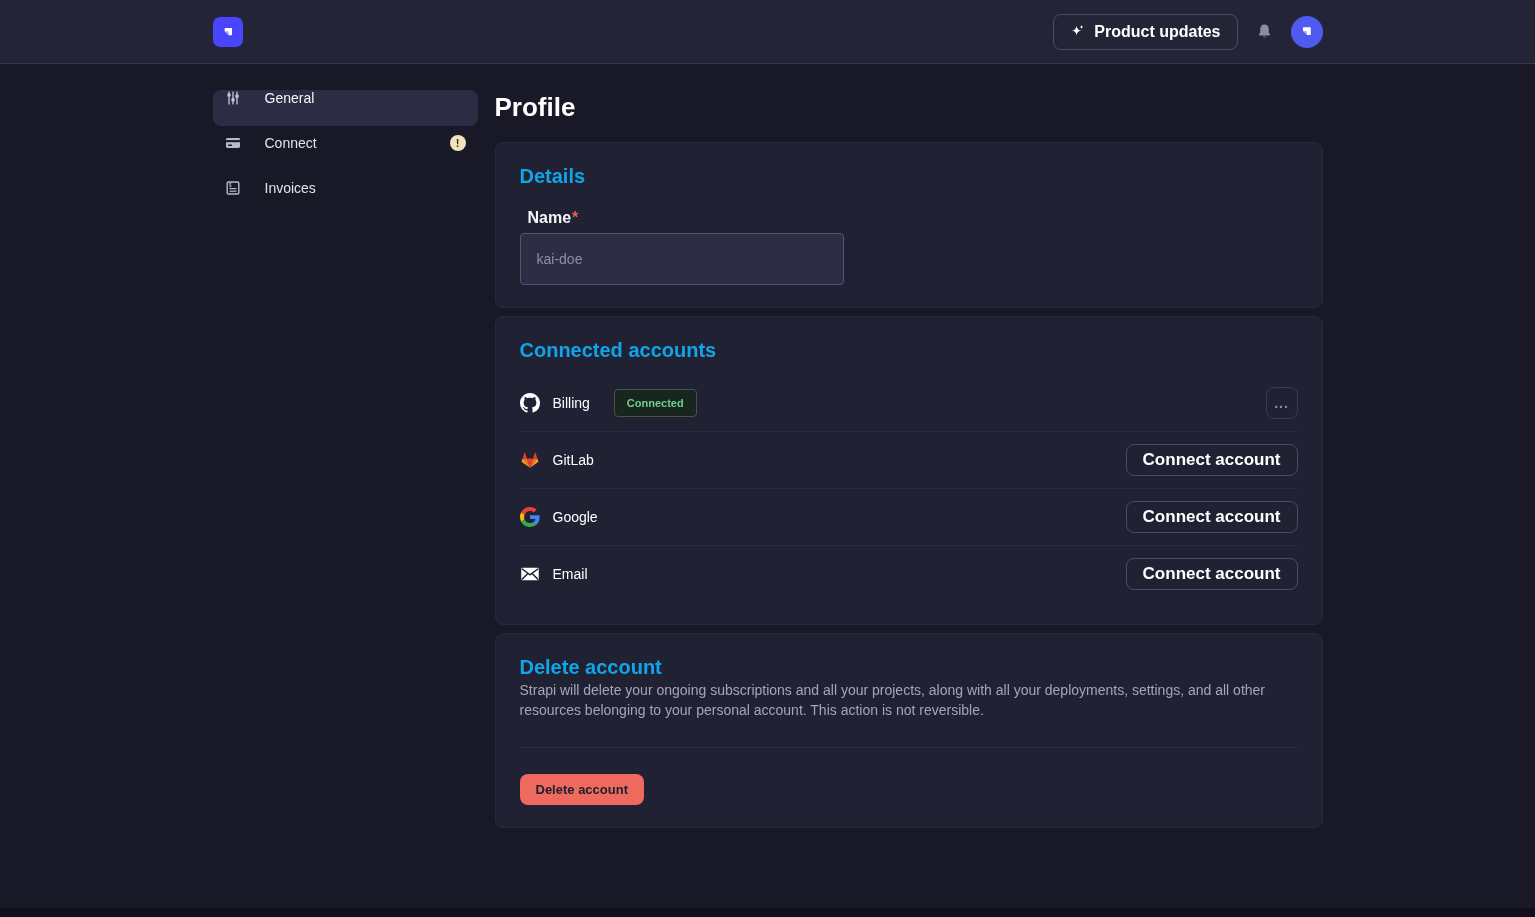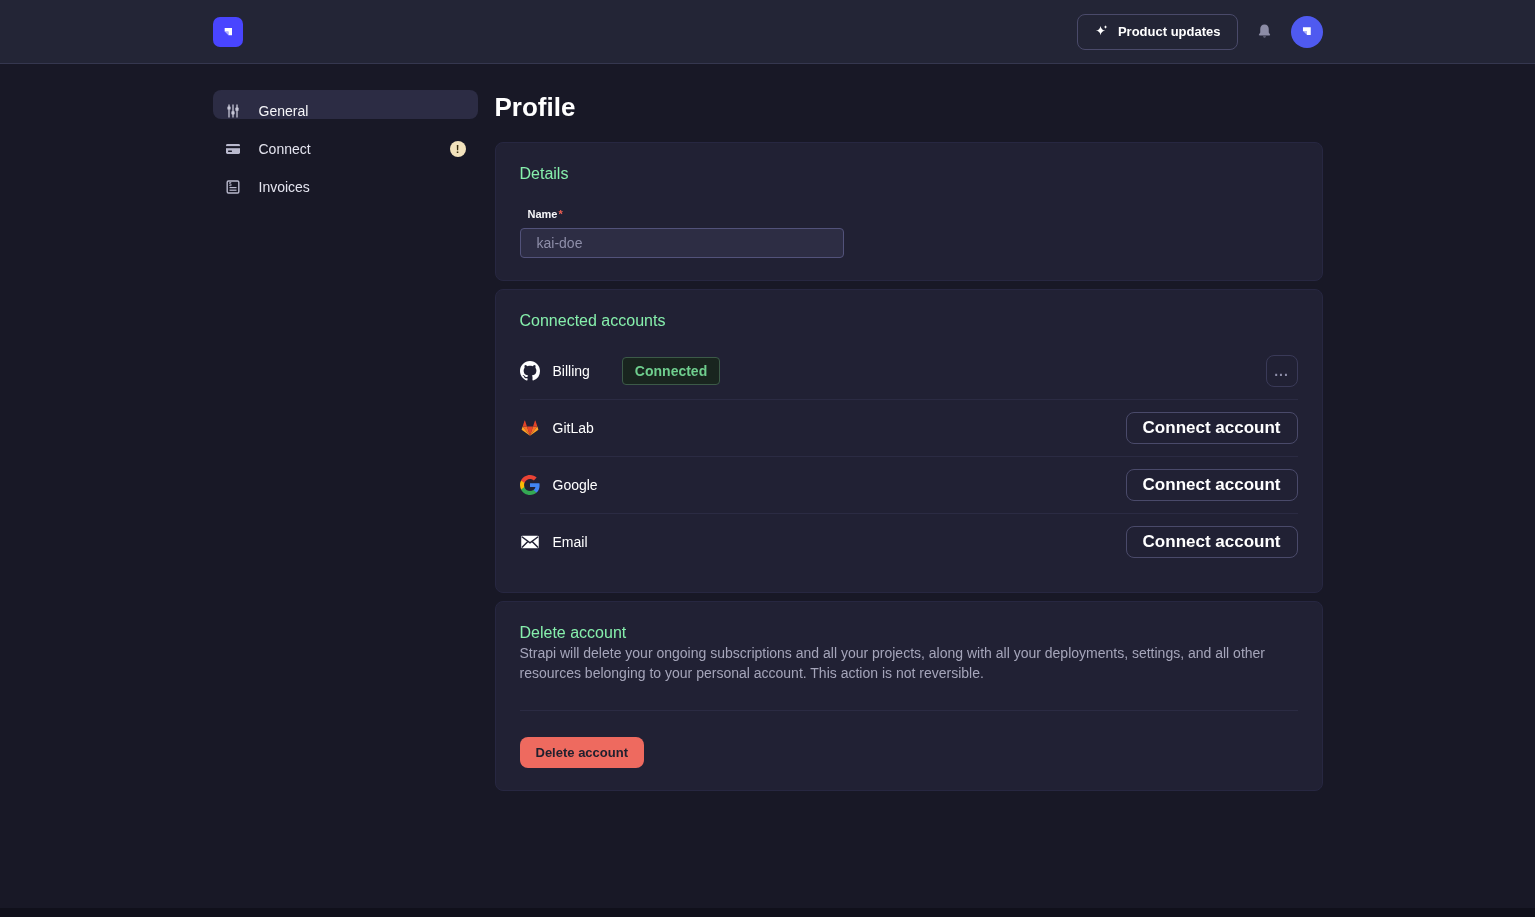--- a/index.html
+++ b/index.html
@@ -28,42 +28,42 @@
     background: #4945ff;
     display: flex; align-items: center; justify-content: center;
     cursor: pointer;
   }
   .topbar-right { display: flex; align-items: center; gap: 16px; }
   .btn-product-updates {
     display: flex; align-items: center; gap: 9px;
     height: 36px; padding: 0 16px;
     background: transparent;
     border: 1px solid #4a4a6a; border-radius: 8px;
-    color: #ffffff; font-size: 13px; font-weight: 700;
+    color: #ffffff; font-size: 16px; font-weight: 700;
     font-family: "Liberation Sans", sans-serif;
     cursor: pointer;
   }
   .bell-btn { background: none; border: none; cursor: pointer; display: flex; padding: 2px; }
   .avatar {
     width: 32px; height: 32px; border-radius: 50%;
     background: #4f5af0;
     display: flex; align-items: center; justify-content: center;
     cursor: pointer;
   }
 
   
   .content {
     width: 1110px; margin: 0 auto;
     padding-top: 26px;
     display: flex;
   }
   .sidebar { width: 265px; flex: none; }
   .sidebar-item {
-    height: 29px; border-radius: 8px;
-    display: flex; align-items: flex-end; gap: 18px;
+    height: 36px; border-radius: 8px;
+    display: flex; align-items: flex-start; gap: 24px;
     padding: 0 12px; margin-bottom: 9px;
     color: #e4e4ef; font-size: 14px;
     cursor: pointer;
   }
   .sidebar-item.active { background: #2c2c44; color: #f6f6f9; }
   .sidebar-item .spacer { flex: 1; }
   .warn-badge {
     width: 16px; height: 16px; border-radius: 50%;
     background: #f3e3bd; color: #3a2e10;
     font-size: 11px; font-weight: 700;
@@ -74,56 +74,56 @@
   .main { flex: 1; margin-left: 17px; padding-bottom: 40px; }
   .page-title { font-size: 26px; font-weight: 700; line-height: 34px; margin-bottom: 18px; color: #ffffff; }
 
   .card {
     background: #212134;
     border: 1px solid #272741;
     border-radius: 8px;
     padding: 22px 24px;
     margin-bottom: 8px;
   }
-  .card-heading { font-size: 16px; font-weight: 400; color: #86efac; }
+  .card-heading { font-size: 20px; font-weight: 700; color: #0ea5e9; }
 
   
   .field { margin-top: 21px; }
-  .field-label { font-size: 11px; font-weight: 700; color: #f6f6f9; padding-left: 8px; }
+  .field-label { font-size: 16px; font-weight: 700; color: #f6f6f9; padding-left: 8px; }
   .required { color: #ee5e52; margin-left: 1px; }
   .text-input {
     display: block;
-    width: 324px; height: 30px;
+    width: 324px; height: 52px;
     margin-top: 6px;
     background: #2d2d44;
     border: 1px solid #52527a;
     border-radius: 4px;
     padding: 0 16px;
     color: #8e8ea9; font-size: 14px;
     font-family: "Liberation Sans", sans-serif;
     outline: none;
   }
 
   
   .accounts-list { margin-top: 12px; }
   .account-row {
     height: 57px;
     display: flex; align-items: center;
   }
   .account-row + .account-row { border-top: 1px solid #2b2b43; }
   .account-icon { width: 20px; height: 20px; display: flex; align-items: center; justify-content: center; }
   .account-name { font-size: 14px; color: #ffffff; margin-left: 13px; }
   .status-badge {
-    margin-left: 32px;
+    margin-left: 24px;
     height: 28px; padding: 0 12px;
     display: flex; align-items: center;
     background: #19251f;
     border: 1px solid #3c5a48;
     border-radius: 4px;
-    color: #6fce8e; font-size: 14px; font-weight: 700;
+    color: #6fce8e; font-size: 11px; font-weight: 700;
   }
   .row-right { margin-left: auto; }
   .menu-btn {
     width: 32px; height: 32px;
     background: transparent;
     border: 1px solid #3a3a58; border-radius: 8px;
     color: #8e8ea9; font-size: 14px; font-weight: 700;
     letter-spacing: 1px;
     cursor: pointer;
     display: flex; align-items: center; justify-content: center;

